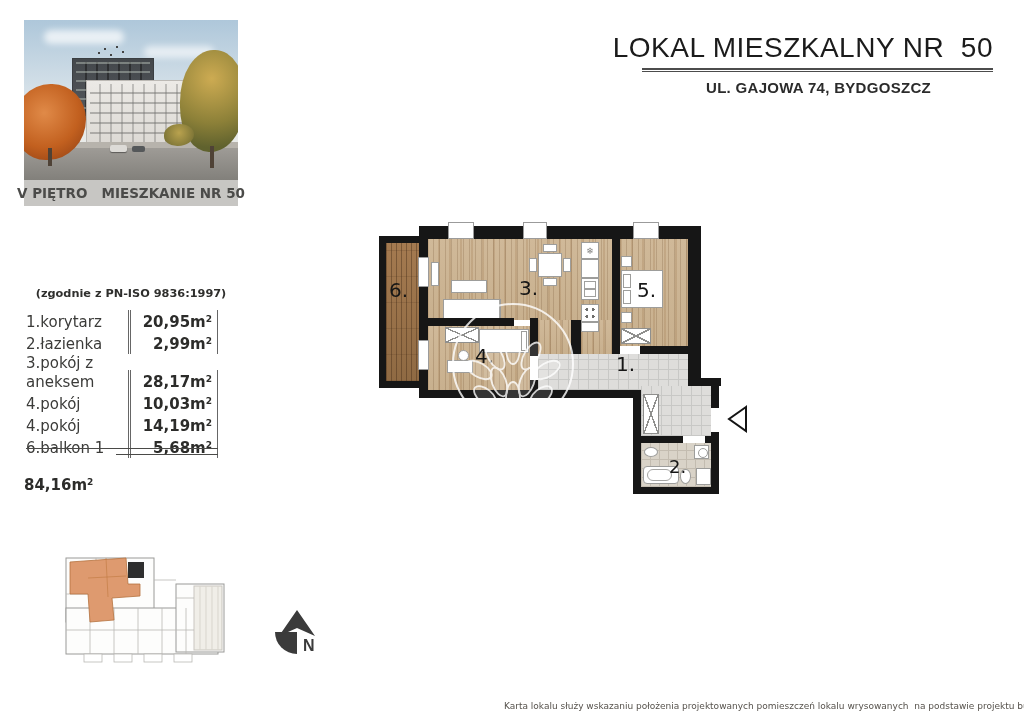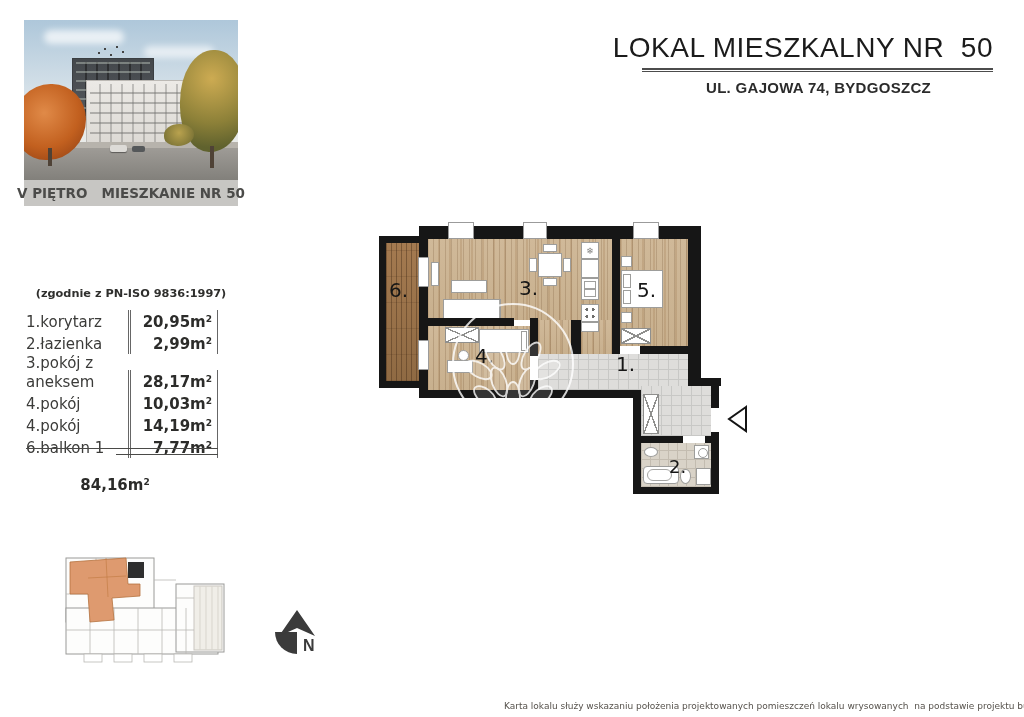--- a/index.html
+++ b/index.html
@@ -36,21 +36,21 @@
   .rooms{position:absolute;left:26px;top:310px;width:192px;font-size:15px;color:#3b3b39;}
   .room-row{display:flex;align-items:flex-end;}
   .room-name{width:102px;line-height:19px;}
   .room-val{flex:1;text-align:right;font-weight:700;color:#2c2c2a;line-height:19px;
             border-left:3px double #666;border-right:1px solid #666;padding:0 5px 0 2px;}
   .room-val sup{font-size:9px;vertical-align:5px;}
   .hr1{position:absolute;left:26px;top:448px;width:192px;border-top:1px solid #4a4a48;}
   .hr2{position:absolute;left:116px;top:454px;width:102px;border-top:1px solid #4a4a48;}
   .sum-label{position:absolute;left:24px;top:459px;width:196px;text-align:center;
              font-size:14.6px;color:#2e2e2c;}
-  .sum-val{position:absolute;left:24px;top:476px;width:182px;text-align:center;
+  .sum-val{position:absolute;left:24px;top:476px;width:182px;text-align:left;
            font-size:15px;font-weight:700;color:#2c2c2a;}
   .sum-val sup{font-size:9px;vertical-align:5px;}
 
   
   .plan{position:absolute;left:375px;top:220px;width:372px;height:296px;}
   .wall{position:absolute;background:var(--wall);z-index:3;}
   .win{position:absolute;background:#fff;border:1px solid #9b9b9b;z-index:4;}
   .gap{position:absolute;background:#fff;z-index:4;}
   .wood{position:absolute;z-index:1;background:
         repeating-linear-gradient(90deg, rgba(118,87,55,.25) 0 1px, transparent 1px 6px),
@@ -146,21 +146,21 @@
     <div class="room-row">
       <div class="room-name">4.pokój</div>
       <div class="room-val"><span>10,03</span><span>m</span><sup>2</sup></div>
     </div>
     <div class="room-row">
       <div class="room-name">4.pokój</div>
       <div class="room-val"><span>14,19</span><span>m</span><sup>2</sup></div>
     </div>
     <div class="room-row">
       <div class="room-name">6.balkon 1</div>
-      <div class="room-val"><span>7,77</span><span>m</span><sup>2</sup></div>
+      <div class="room-val"><span>5,68</span><span>m</span><sup>2</sup></div>
     </div>
   </div>
   <div class="hr1"></div>
   <div class="hr2"></div>
   <div class="sum-val"><span>84,16</span><span>m</span><sup>2</sup></div>
 
   <div class="plan">
 
     <div class="deck" style="left:11px;top:23px;width:33px;height:138px;"></div>
     <div class="wood" style="left:52px;top:19px;width:185px;height:81px;"></div>

